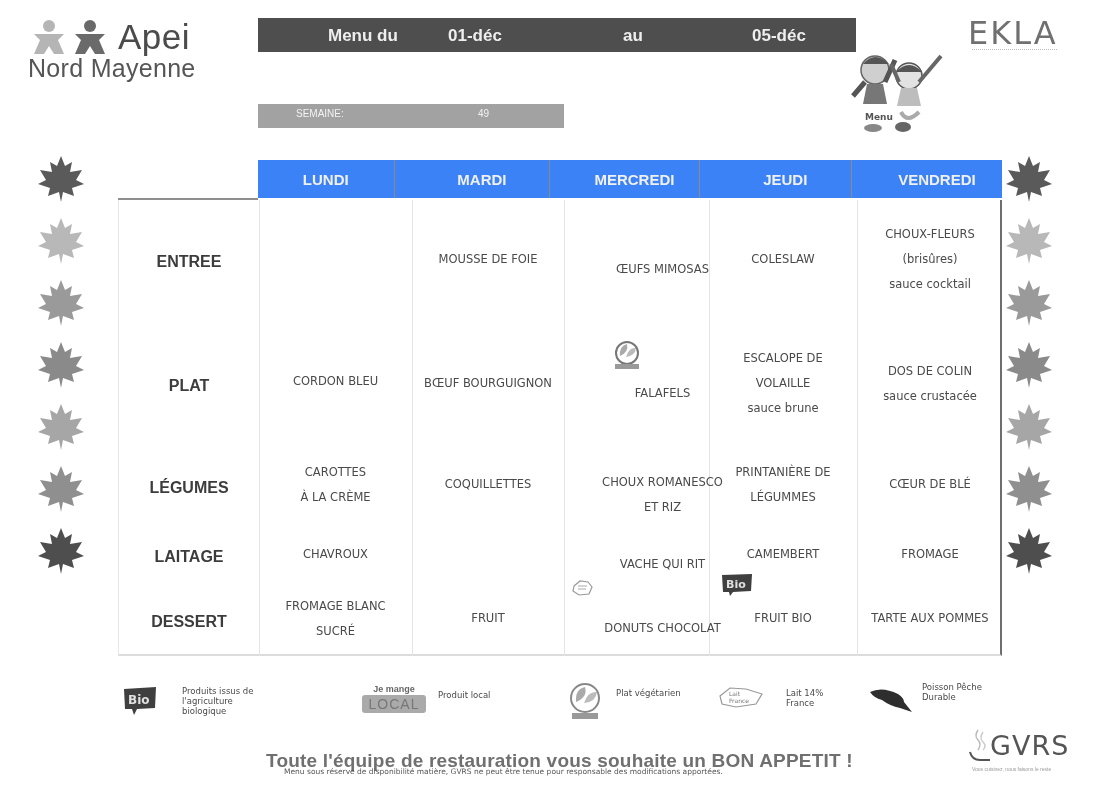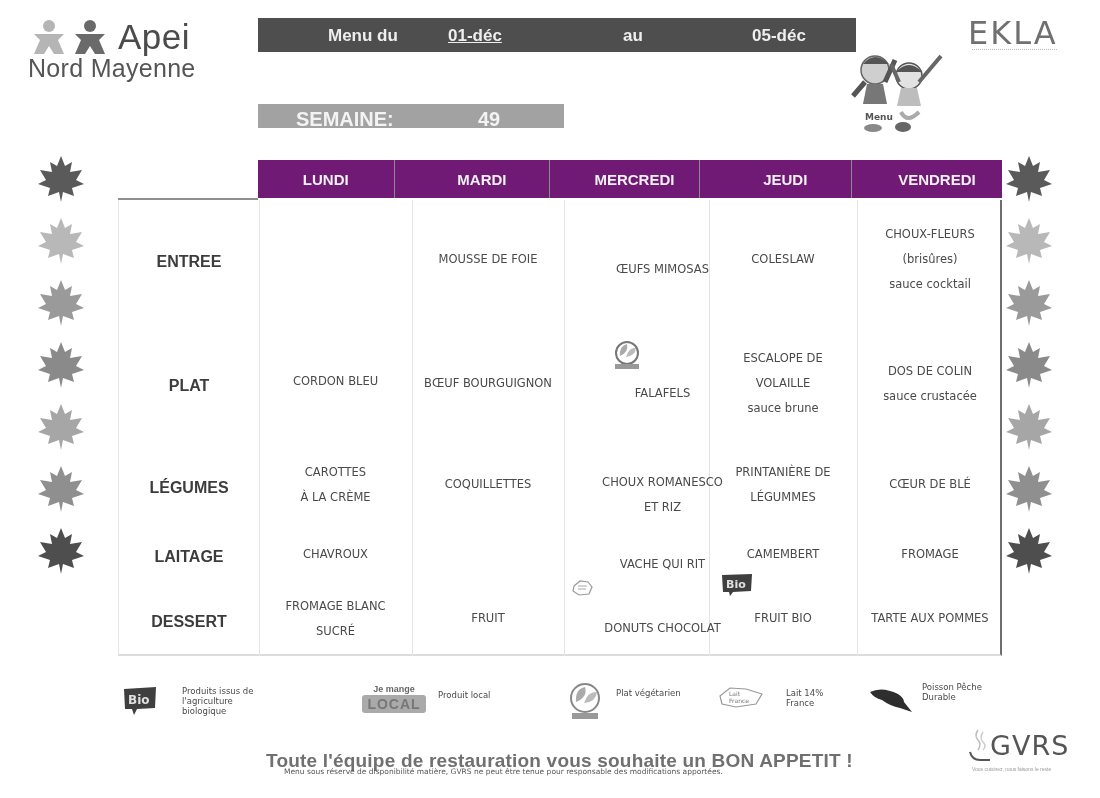--- a/index.html
+++ b/index.html
@@ -9,42 +9,42 @@
   
   .logo { position: absolute; left: 28px; top: 14px; width: 240px; height: 70px; }
   .logo-figures { position: absolute; left: 4px; top: 6px; width: 82px; height: 36px; }
   .logo-apei { position: absolute; left: 90px; top: 0px; font-size: 35px; color: #4b4b4b; letter-spacing: 0.5px; line-height: 46px; }
   .logo-sub { position: absolute; left: 0px; top: 40px; font-size: 25px; color: #555; line-height: 28px; letter-spacing: 0.3px; }
 
   
   .header-bar { position: absolute; left: 258px; top: 18px; width: 598px; height: 34px; background: #4e4e4e; color: #eeeeee; font-weight: bold; font-size: 17px; }
   .header-bar span { position: absolute; top: 8px; }
   .hb-menu { left: 70px; }
-  .hb-from { left: 190px; text-decoration: underline; }
+  .hb-from { left: 190px; }
   .hb-au { left: 365px; }
   .hb-to { left: 494px; }
 
-  .week-bar { position: absolute; left: 258px; top: 104px; width: 306px; height: 24px; background: #a2a2a2; color: #f3f3f3; font-weight: bold; font-size: 20px; }
+  .week-bar { position: absolute; left: 258px; top: 104px; width: 306px; height: 24px; background: #a2a2a2; color: #f3f3f3; font-weight: normal; font-size: 10px; }
   .week-bar .wl { position: absolute; left: 38px; top: 4px; }
   .week-bar .wv { position: absolute; left: 220px; top: 4px; }
 
   
   .kids { position: absolute; left: 845px; top: 20px; width: 110px; height: 112px; }
   .ekla { position: absolute; left: 968px; top: 14px; font-size: 32px; color: #707070; letter-spacing: 2px; font-family: "DejaVu Sans", sans-serif; }
   .ekla-tag { position: absolute; left: 972px; top: 49px; width: 85px; height: 2px; border-top: 1px dotted #bbb; }
 
   
   .leaf-col { position: absolute; width: 60px; }
   .leaf-col.left { left: 36px; top: 154px; }
   .leaf-col.right { left: 1004px; top: 154px; }
   .leaf { width: 50px; height: 50px; display: block; margin-bottom: 12px; }
 
   
   .menu-table { position: absolute; left: 118px; top: 160px; width: 886px; height: 496px; }
-  .tbl-head { position: absolute; left: 140px; top: 0; width: 744px; height: 38px; background: #701a75; display: flex; gap: 20px; }
+  .tbl-head { position: absolute; left: 140px; top: 0; width: 744px; height: 38px; background: #3b82f6; display: flex; gap: 20px; }
   .tbl-head .th { height: 38px; color: #f0f0f0; font-weight: bold; font-size: 15px; display: flex; align-items: center; justify-content: center; border-right: 1px solid #8a8a8a; }
   .tbl-head .th:last-child { border-right: none; }
   .tbl-topline { position: absolute; left: 0; top: 38px; width: 140px; border-top: 2px solid #8e8e8e; }
   .tbl-body { position: absolute; left: 0; top: 40px; width: 884px; height: 456px; border-left: 1px solid #e6e6e6; border-right: 2px solid #6e6e6e; border-bottom: 2px solid #dcdcdc; }
   .vline { position: absolute; top: 0; height: 456px; border-left: 1px solid #e4e4e4; }
   .rowlabel { position: absolute; left: 0; width: 140px; text-align: center; font-weight: bold; font-size: 16px; color: #3c3c3c; }
   .cell { position: absolute; text-align: center; font-family: "DejaVu Sans", sans-serif; font-size: 11.5px; color: #4a4a4a; line-height: 25px; }
 
   .c0 { left: 140px; width: 153px; }
   .c1 { left: 293px; width: 152px; }
@@ -288,21 +288,21 @@
     <text x="5" y="18" font-size="12" fill="#e0e0e0" font-family="DejaVu Sans, sans-serif" font-weight="bold">Bio</text>
   </svg>
   <div class="lg-item" style="left:182px; top:8px">
     <div>Produits issus de</div>
     <div>l'agriculture</div>
     <div>biologique</div>
   </div>
 
   <div class="lg-icon" style="left:360px; top:6px; width:68px; height:34px">
     <div style="font-size:9px; font-weight:bold; color:#666; text-align:center; line-height:10px;">Je mange</div>
-    <div style="margin:1px 2px 0; background:#aaa; border-radius:3px; font-size:14px; font-weight:bold; color:#777; text-align:center; line-height:18px; letter-spacing:1px;">LOCAL</div>
+    <div style="margin:1px 2px 0; background:#aaa; border-radius:3px; font-size:14px; font-weight:normal; color:#777; text-align:center; line-height:18px; letter-spacing:1px;">LOCAL</div>
   </div>
   <div class="lg-item" style="left:438px; top:12px">
     <div>Produit local</div>
   </div>
 
   <svg class="lg-icon" style="left:566px; top:2px; width:38px; height:40px" viewBox="0 0 38 40">
     <circle cx="19" cy="18" r="14" fill="none" stroke="#888" stroke-width="2"></circle>
     <path d="M10 22 Q9 9 19 7 Q22 17 10 22 Z" fill="#aaa"></path>
     <path d="M18 23 Q22 11 31 12 Q30 22 18 23 Z" fill="#bbb"></path>
     <rect x="6" y="33" width="26" height="6" fill="#999"></rect>

